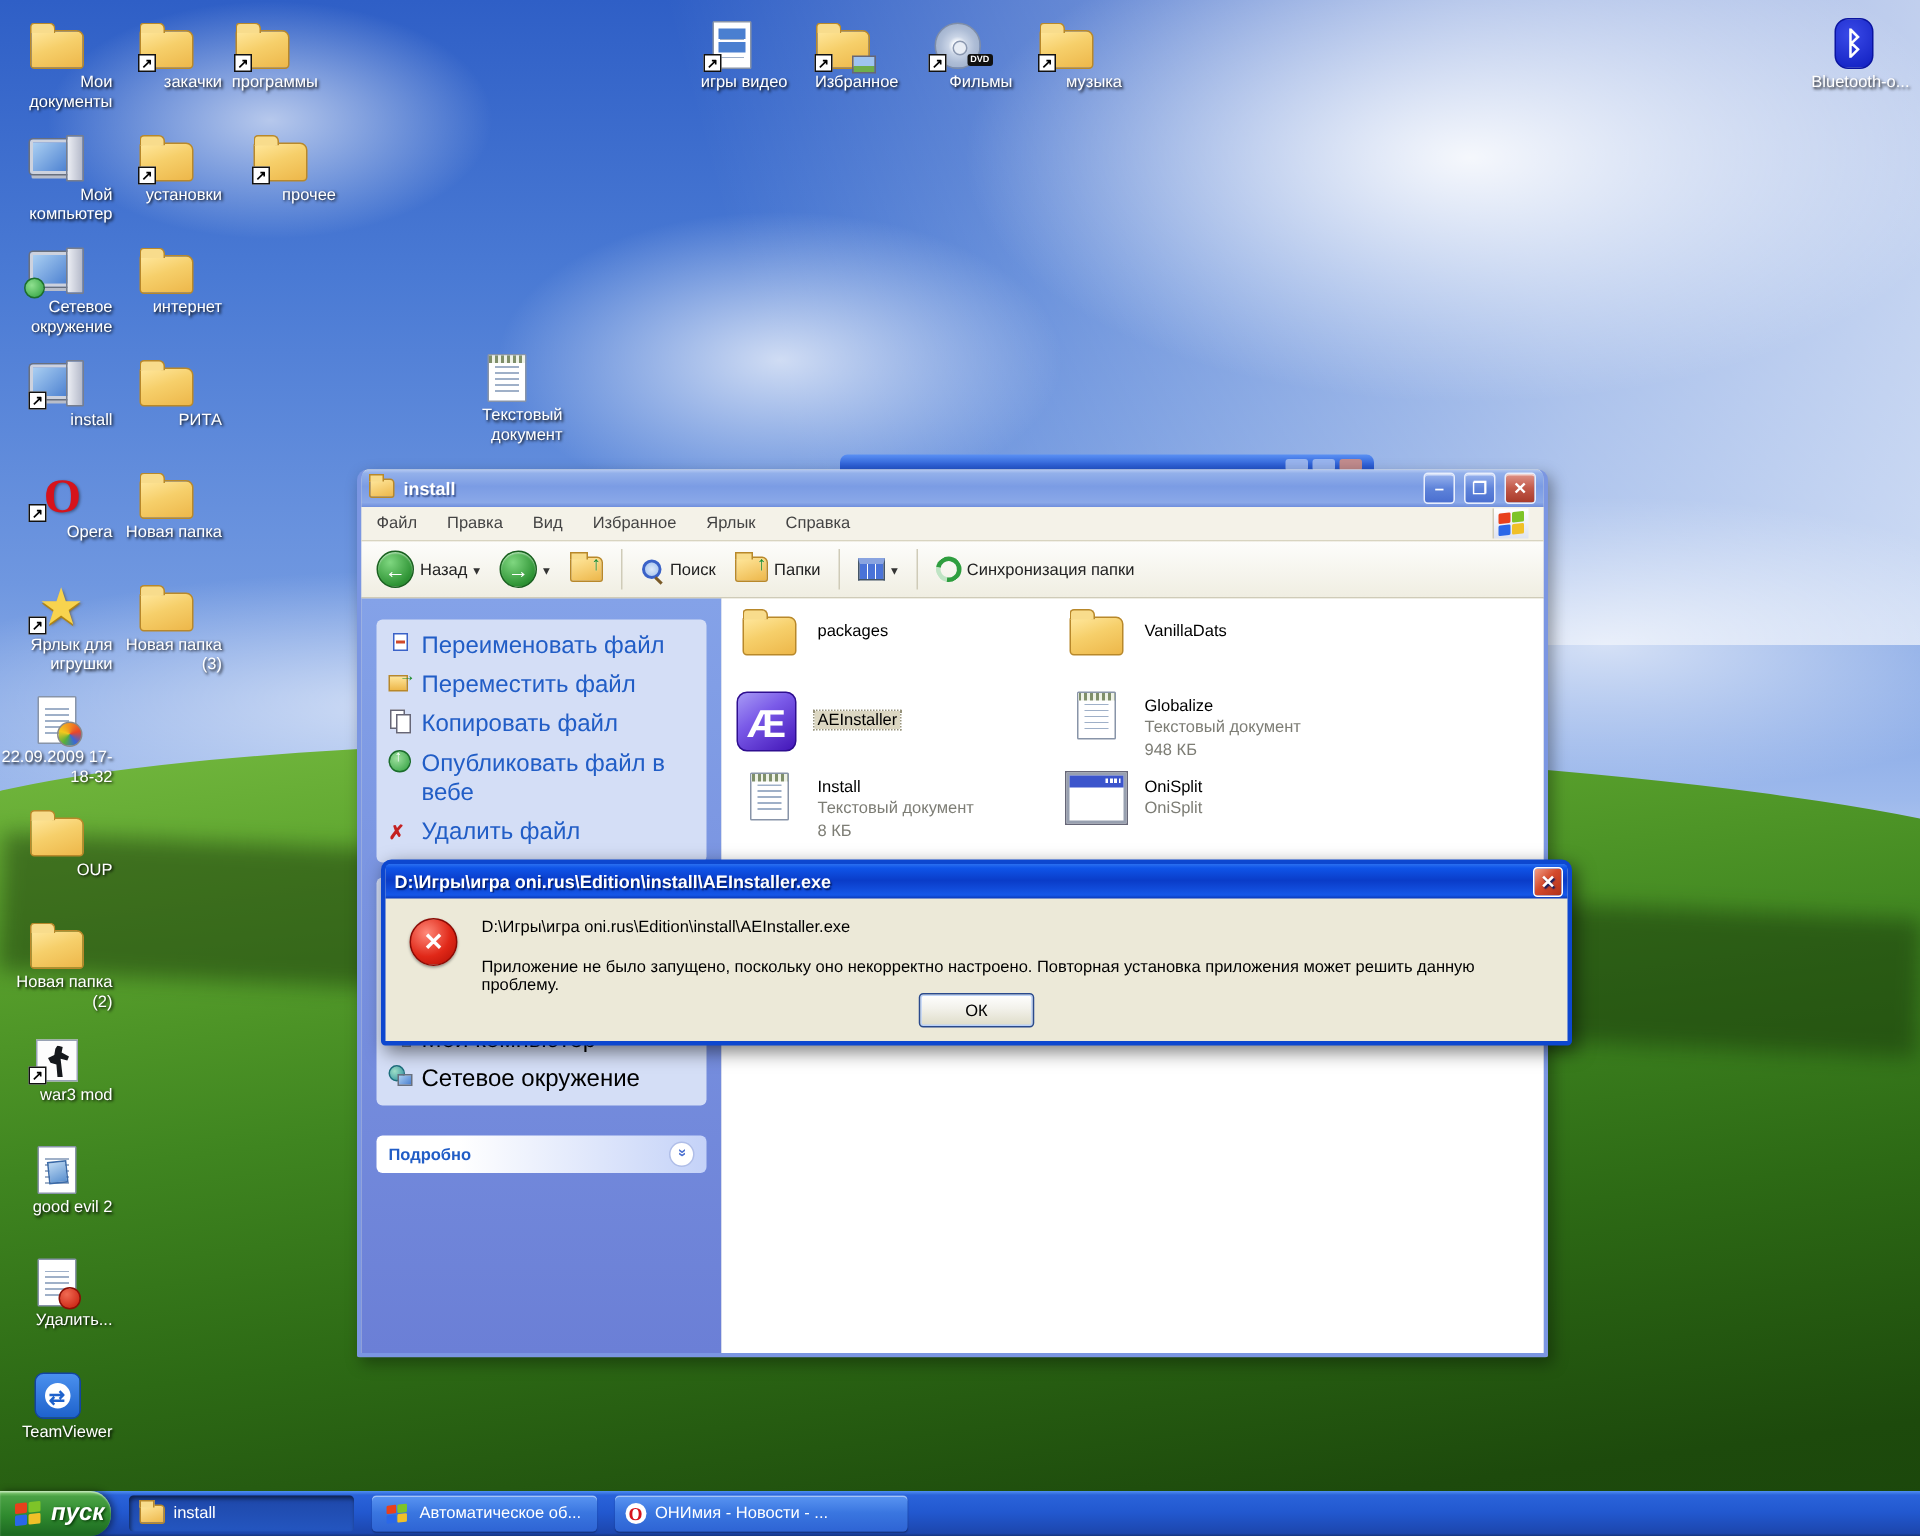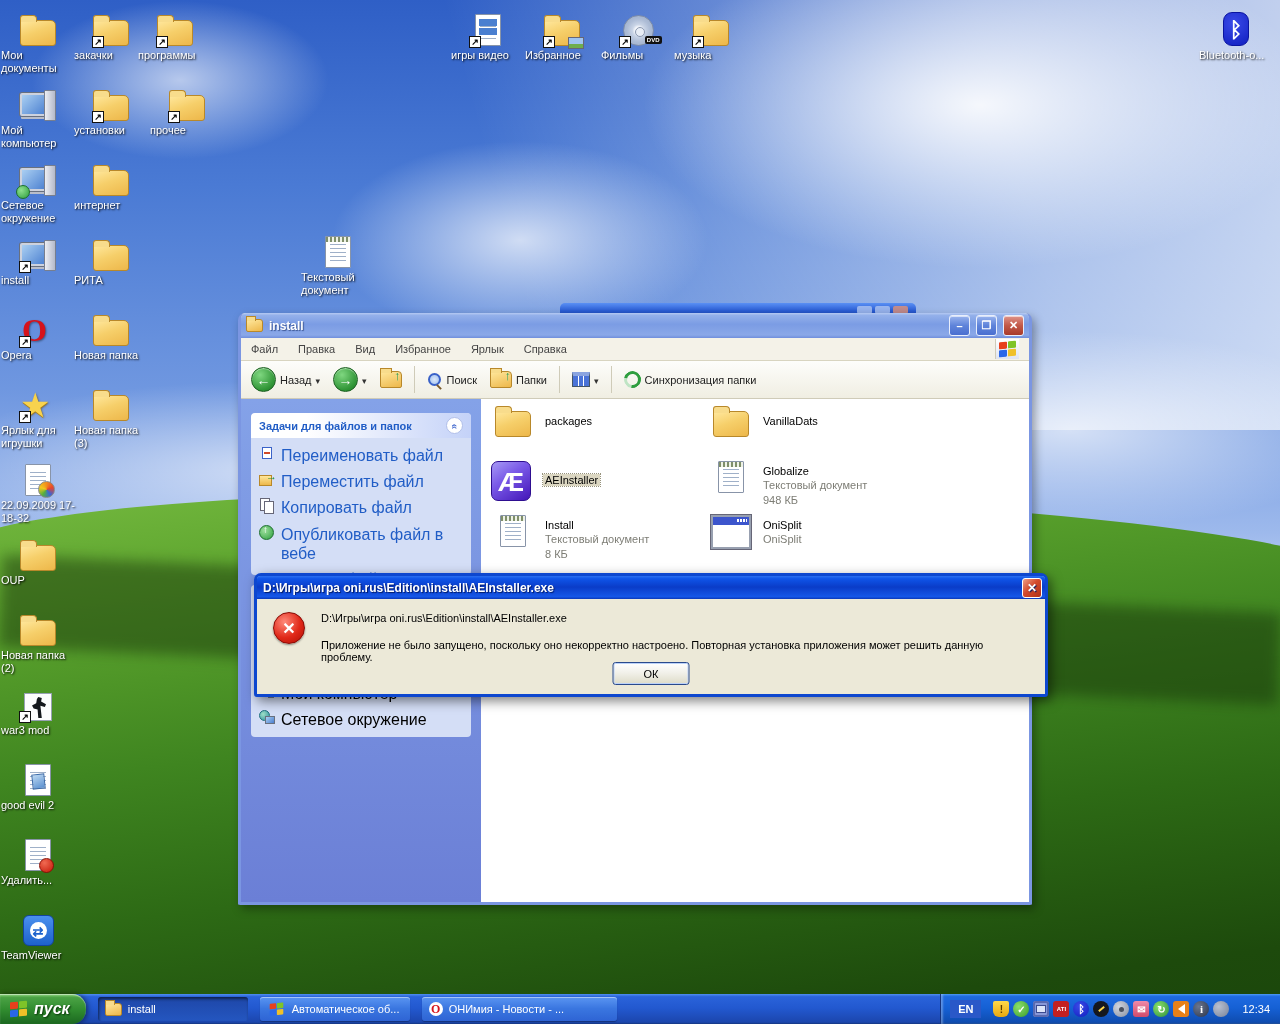--- a/index.html
+++ b/index.html
@@ -3,21 +3,21 @@
 <meta charset="utf-8">
 <style>
 *{margin:0;padding:0;box-sizing:border-box}
 html,body{width:1280px;height:1024px;overflow:hidden;font-family:"Liberation Sans",sans-serif}
 .desktop{position:absolute;inset:0;background:linear-gradient(180deg,#2f5fc6 0%,#4a7ad4 18%,#6f97e0 38%,#9db9ec 52%,#cfdcf6 60%,#e8eefb 66%)}
 .skyfade{position:absolute;left:0;top:0;width:100%;height:42%;background:linear-gradient(75deg,transparent 40%,rgba(255,255,255,.5) 78%,rgba(255,255,255,.7) 100%)}
 .cl{position:absolute;border-radius:50%;background:radial-gradient(ellipse at center,rgba(255,255,255,.9),rgba(255,255,255,0) 70%)}
 .grass{position:absolute;left:-6%;top:48%;width:112%;height:62%;transform:rotate(2.6deg);background:linear-gradient(170deg,#7cbf45 0%,#5da52e 18%,#3f8520 38%,#2d6a15 55%,#1d4a0c 75%,#173f09 100%);border-radius:100% 60% 0 0/26% 14% 0 0}
 .gband{position:absolute;left:0;top:57%;width:100%;height:9%;background:rgba(18,42,7,.45);filter:blur(7px);transform:rotate(2.6deg)}
 
-.dicon{position:absolute;width:74px;text-align:left;cursor:pointer;z-index:2}
+.dicon{position:absolute;width:74px;text-align:right;cursor:pointer;z-index:2}
 .ict{height:38px;display:flex;align-items:flex-end;justify-content:center;position:relative}
 .dlbl{margin-top:3px;font-size:11px;color:#fff;text-shadow:1px 1px 2px rgba(0,0,0,.95);line-height:1.15}
 .ic{position:relative;display:block}
 .ifolder{width:36px;height:26px;background:linear-gradient(160deg,#ffe79c 0%,#f6cf6a 45%,#edb74a 100%);border:1px solid #b8882a;border-radius:2px 5px 3px 3px}
 .ifolder::before{content:"";position:absolute;top:-6px;left:-1px;width:15px;height:6px;background:#f8dc8c;border:1px solid #b8882a;border-bottom:none;border-radius:3px 4px 0 0}
 .idoc{width:26px;height:32px;background:#fff;border:1px solid #8894a8;border-radius:1px}
 .idoc::before{content:"";position:absolute;left:4px;right:4px;top:7px;height:18px;background:repeating-linear-gradient(180deg,#9fb0c8 0 1px,transparent 1px 4px)}
 .inotepad::after{content:"";position:absolute;top:0;left:0;right:0;height:5px;background:repeating-linear-gradient(90deg,#7f8f6a 0 2px,#eef2e6 2px 4px)}
 .icomputer{width:36px;height:31px}
 .icomputer::before{content:"";position:absolute;left:0;top:3px;width:24px;height:19px;background:linear-gradient(135deg,#aacff2,#4a7fd0);border:2px solid #cdd2de;border-radius:2px;box-shadow:0 0 0 1px #68707f,0 4px 0 -1px #b8bdc9}
@@ -118,21 +118,21 @@
 .dialog{position:absolute;left:254px;top:573px;width:794px;height:124px;background:#ece9d8;border:3px solid #0d47cf;border-radius:7px 7px 3px 3px;z-index:30;box-shadow:3px 4px 12px rgba(0,0,0,.5)}
 .dtitle{height:23px;background:linear-gradient(180deg,#2a6ff0 0%,#0f54e8 12%,#0a3cc8 48%,#1557e8 90%,#0a38b8 100%);border-radius:3px 3px 0 0;display:flex;align-items:center;padding:0 3px 0 6px;color:#fff;font-weight:bold;font-size:12px;text-shadow:1px 1px 1px #001a66}
 .dttl{flex:1;white-space:nowrap;overflow:hidden}
 .dx{width:20px;height:20px;border-radius:3px;background:linear-gradient(135deg,#f0a088,#d44a2c 45%,#b03018);border:1px solid #fff;color:#fff;font-weight:bold;font-size:12px;display:flex;align-items:center;justify-content:center;cursor:pointer}
 .dbody{padding:13px 16px 0;display:flex;gap:16px;font-size:11px;color:#000}
 .derr{width:32px;height:32px;flex:none;border-radius:50%;background:radial-gradient(circle at 35% 30%,#ff8a7a,#e02818 55%,#b00e04);border:1px solid #8a0a04;color:#fff;display:flex;align-items:center;justify-content:center;font-size:16px;font-weight:bold;box-shadow:0 1px 2px rgba(0,0,0,.4)}
 .dline1{margin-bottom:15px}
 .dok{position:absolute;left:50%;transform:translateX(-50%);bottom:9px;width:77px;height:23px;background:linear-gradient(180deg,#fff,#f2f1ea 45%,#dedcc8);border:1px solid #2a4a8c;border-radius:3px;font-size:11px;font-family:"Liberation Sans",sans-serif;box-shadow:0 0 0 1px #bcd2f8 inset;cursor:pointer}
 
 .taskbar{position:absolute;left:0;bottom:0;width:100%;height:30px;background:linear-gradient(180deg,#4f8ff0 0%,#2a63da 9%,#2258cf 48%,#1c46ad 94%,#15357e 100%);z-index:60;display:flex;align-items:center}
-.start{height:30px;display:flex;align-items:center;gap:6px;padding:0 16px 0 9px;background:linear-gradient(180deg,#8ad278 0%,#4aa244 12%,#2f8a2e 55%,#1e6b22 95%);border-radius:0 14px 14px 0;box-shadow:2px 0 5px rgba(0,0,0,.45),inset 0 1px 1px rgba(255,255,255,.5);color:#fff;font-weight:bold;font-style:italic;font-size:16px;text-shadow:1px 1px 2px #043004;cursor:pointer}
+.start{height:30px;display:flex;align-items:center;gap:6px;padding:0 4px 0 9px;background:linear-gradient(180deg,#8ad278 0%,#4aa244 12%,#2f8a2e 55%,#1e6b22 95%);border-radius:0 14px 14px 0;box-shadow:2px 0 5px rgba(0,0,0,.45),inset 0 1px 1px rgba(255,255,255,.5);color:#fff;font-weight:bold;font-style:italic;font-size:16px;text-shadow:1px 1px 2px #043004;cursor:pointer}
 .task{width:150px;height:24px;margin-left:12px;display:flex;align-items:center;gap:6px;padding:0 7px;font-size:11px;color:#fff;border-radius:3px;background:linear-gradient(180deg,#5a95f2,#3a76e0 48%,#2e64d4);box-shadow:inset 0 1px 0 rgba(255,255,255,.45),0 1px 1px rgba(0,0,0,.3);white-space:nowrap;overflow:hidden;cursor:pointer}
 .task.active{background:linear-gradient(180deg,#1e47a8,#2456c0);box-shadow:inset 1px 2px 3px rgba(0,0,0,.55)}
 .task .tfold{flex:none}
 .opic{width:14px;height:14px;border-radius:50%;background:#fff;color:#d6131c;font:bold 12px/14px "Liberation Serif",serif;text-align:center;flex:none}
 .tray{margin-left:auto;height:30px;display:flex;align-items:center;gap:4px;padding:0 10px 0 9px;background:linear-gradient(180deg,#3a8ef2 0%,#1e6ae0 9%,#1560d4 48%,#0f4cb0 94%,#0a3a88 100%);border-left:1px solid #16347e;box-shadow:inset 2px 0 2px rgba(255,255,255,.3)}
 .lang{background:#2a58c8;color:#fff;font-size:11px;font-weight:bold;padding:3px 8px;margin-right:8px;cursor:pointer}
 .ti{width:16px;height:16px;border-radius:3px;display:flex;align-items:center;justify-content:center;font-size:10px;font-weight:bold;color:#fff;cursor:pointer;flex:none}
 .ti.shield{background:linear-gradient(#ffd84a,#e8a810);color:#5a3c00;border-radius:2px 2px 6px 6px}
 .ti.av{background:radial-gradient(circle at 35% 35%,#8ae06a,#3a9a2c);border-radius:50%}
 .ti.disp{background:#8898d8;box-shadow:inset 0 0 0 2px #5a6ab0}
@@ -411,26 +411,20 @@
       </div>
     <span class="vsep"></span>
     <div class="tbtn">
         <span class="syncic"></span>
         <span>Синхронизация папки</span>
       </div>
   </div>
   <div class="winbody">
     <div class="pane">
       <div class="pbox tasksbox">
-        <div class="pbox-h">
-            <span>Задачи для файлов и папок</span>
-            <span class="chev">
-              <i>«</i>
-            </span>
-          </div>
         <div class="pbox-b">
           <div class="pitem">
               <b class="tico ren"></b>
               <span>Переименовать файл</span>
             </div>
           <div class="pitem">
               <b class="tico mov"></b>
               <span>Переместить файл</span>
             </div>
           <div class="pitem">
@@ -450,20 +444,26 @@
       <div class="pbox placesbox">
         <div class="pitem">
             <b class="tico mcp"></b>
             <span>Мой компьютер</span>
           </div>
         <div class="pitem" style="margin-bottom:0">
             <b class="tico net"></b>
             <span>Сетевое окружение</span>
           </div>
       </div>
+      <div class="pbox-h detailsbar" style="border-radius:4px">
+          <span>Подробно</span>
+          <span class="chev down">
+            <i>«</i>
+          </span>
+        </div>
     </div>
     <div class="filearea">
       <div class="tile" style="left:10px;top:12px">
           <span class="tibox">
             <span class="ic ifolder"></span>
           </span>
           <span class="tinfo"><span class="tname">packages</span></span>
         </div>
       <div class="tile" style="left:228px;top:12px">
           <span class="tibox">
@@ -524,29 +524,13 @@
       <span>install</span>
     </div>
   <div class="task">
       <span class="winflag" style="transform:scale(.8)"></span>
       <span>Автоматическое об...</span>
     </div>
   <div class="task" style="width:195px">
       <span class="opic">O</span>
       <span>ОНИмия - Новости - ...</span>
     </div>
-  <div class="tray">
-    <span class="lang">EN</span>
-    <span class="ti shield">!</span>
-    <span class="ti av">✓</span>
-    <span class="ti disp"></span>
-    <span class="ti ati"></span>
-    <span class="ti bt"></span>
-    <span class="ti pw"></span>
-    <span class="ti gr"></span>
-    <span class="ti ml"></span>
-    <span class="ti up"></span>
-    <span class="ti vol"></span>
-    <span class="ti info"></span>
-    <span class="ti hid"></span>
-    <span class="clock">12:34</span>
-  </div>
 </div>
 
 </body></html>

